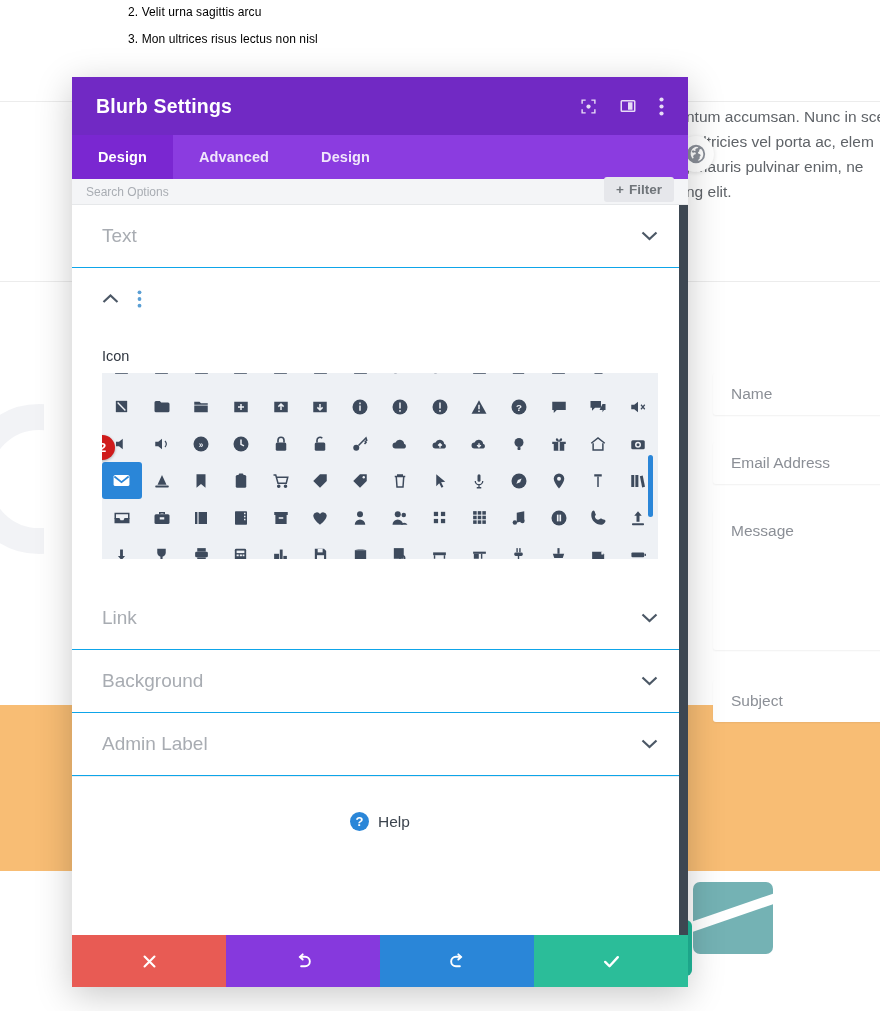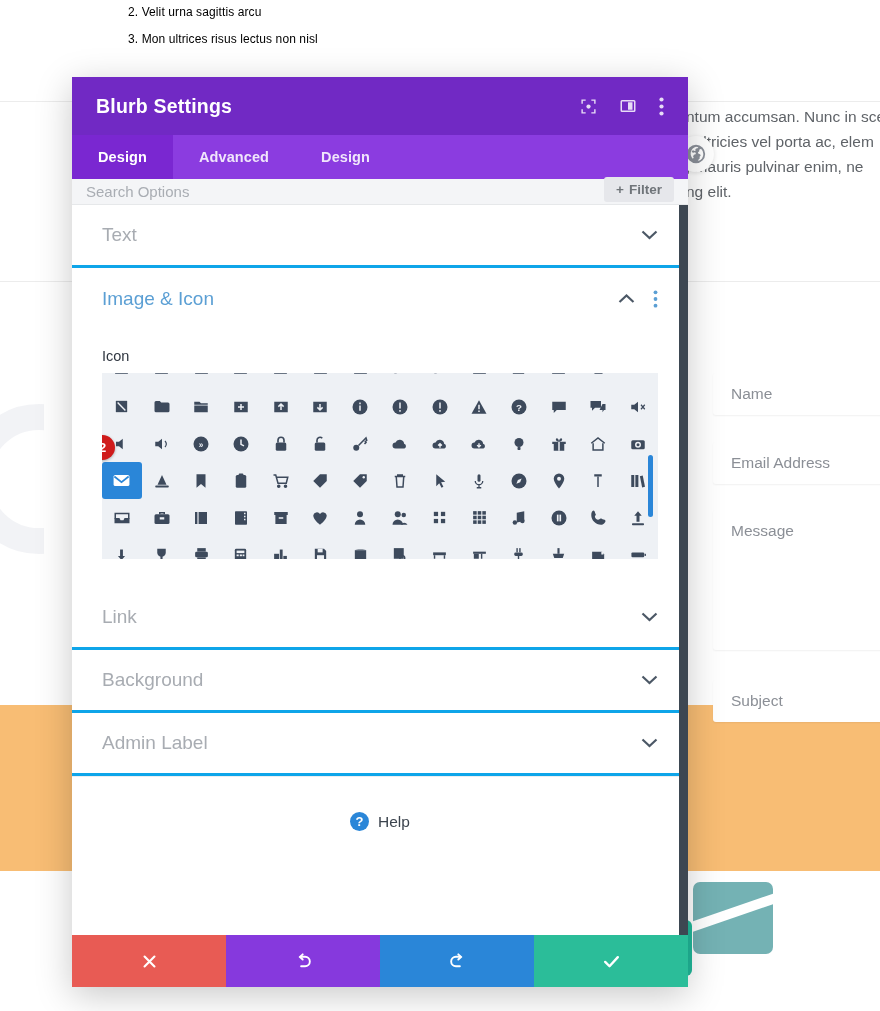--- a/index.html
+++ b/index.html
@@ -111,31 +111,31 @@
     color: #f0e6fb; font-size: 14.5px; font-weight: bold;
     cursor: pointer; letter-spacing: .1px;
   }
   .tab.active { background: #7a27d1; color: #ffffff; }
 
   .searchbar {
     position: relative; height: 26px; background: #f4f5f7; flex: none;
     display: flex; align-items: center; padding: 0 14px;
     border-bottom: 1px solid #e6e8ea;
   }
-  .search-input-txt { color: #a9adb3; font-size: 15px; flex: 1; }
+  .search-input-txt { color: #a9adb3; font-size: 12px; flex: 1; }
   .filter-btn {
     background: #e6e7eb; color: #6f7479; font-size: 13.5px; font-weight: bold;
     border-radius: 3px; padding: 5px 12px; display: flex; align-items: center; gap: 5px;
     position: absolute; right: 14px; top: -2px;
   }
 
   .modal-body { flex: 1; position: relative; overflow: hidden; background: #fff; }
 
   .section {
-    border-bottom: 3px solid #0ea5e9; padding: 0 30px;
+    border-bottom: 1px solid #0ea5e9; padding: 0 30px;
     display: flex; align-items: center; height: 63px;
     cursor: pointer;
   }
   .section-title { font-size: 19px; color: #a8acb2; flex: 1; }
   .section-title.open { color: #5b9fd4; }
   .chev { color: #4c5866; display: flex; align-items: center; }
   .kebab { color: #5b9fd4; margin-left: 18px; display: flex; align-items: center; }
 
   .section-open-head {
     border-bottom: none; padding: 0 30px;
@@ -301,21 +301,20 @@
       <div class="section">
         <span class="section-title">Text</span>
         <span class="chev">
           <svg width="17" height="10" viewBox="0 0 17 10" fill="none" stroke="currentColor" stroke-width="2.2">
               <path d="M1.5 1.5L8.5 8 15.5 1.5"></path>
             </svg>
         </span>
       </div>
 
       <div class="section-open-head">
-        <span class="section-title open">Image &amp; Icon</span>
         <span class="chev">
           <svg width="17" height="10" viewBox="0 0 17 10" fill="none" stroke="currentColor" stroke-width="2.2">
               <path d="M1.5 8L8.5 1.5 15.5 8"></path>
             </svg>
         </span>
         <span class="kebab">
           <svg width="5" height="18" viewBox="0 0 5 18" fill="currentColor">
             <circle cx="2.5" cy="2.3" r="1.9"></circle>
               <circle cx="2.5" cy="9" r="1.9"></circle>
               <circle cx="2.5" cy="15.7" r="1.9"></circle>

